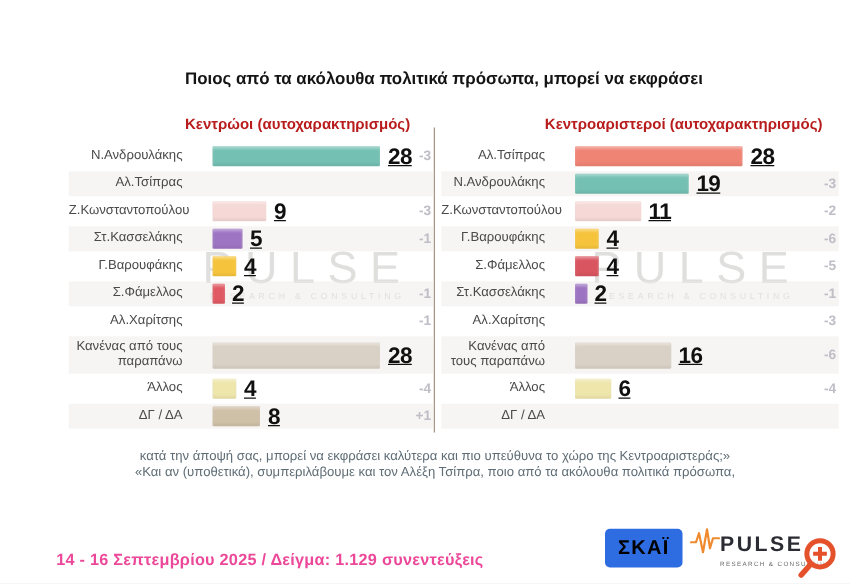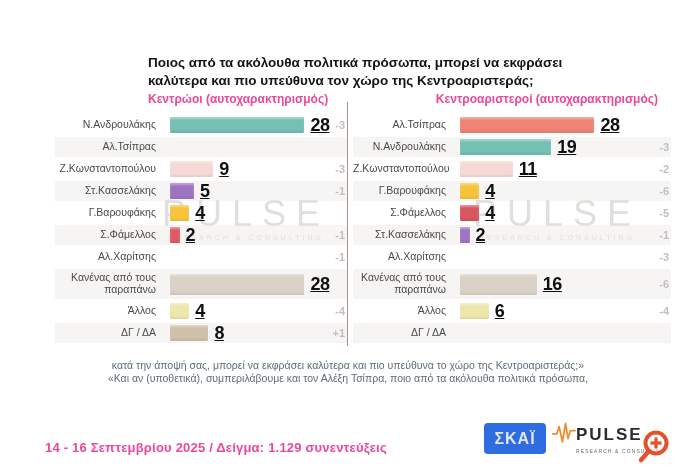--- a/index.html
+++ b/index.html
@@ -6,21 +6,21 @@
   html,body { background:#e9e9e9; }
   body { font-family:"Liberation Sans", sans-serif; }
   .stage {
     position:relative; width:680px; height:467px; background:#ffffff;
     overflow:hidden; margin:0 auto;
   }
   .title {
     position:absolute; left:148px; top:54px; width:420px;
     font-size:13.5px; font-weight:bold; color:#141414; line-height:1.3;
   }
-  .subtitle { position:absolute; top:92px; font-size:12px; color:#ec4899; font-weight:bold; }
+  .subtitle { position:absolute; top:92px; font-size:12px; color:#b91c1c; font-weight:bold; }
   .subtitle.left  { left:148px; }
   .subtitle.right { right:22px; }
   .divider {
     position:absolute; left:347px; top:102px; width:1px; height:244px;
     background:#a99486;
   }
   .panel { position:absolute; top:114px; }
   .panel.p0 { left:55px;  width:292px; }
   .panel.p1 { left:353px; width:318px; }
   .watermark {
@@ -30,21 +30,21 @@
   .watermark .wm1 { font-size:36px; letter-spacing:10px; font-weight:normal; line-height:1; }
   .watermark .wm2 { font-size:7px; letter-spacing:3px; margin-top:2px; color:rgba(150,148,146,0.38); }
   .row { position:relative; display:flex; align-items:center; height:22px; z-index:1; }
   .row.tall { height:32px; }
   .row:nth-child(odd) .stripe {
     position:absolute; left:0; right:0; top:1px; bottom:1px;
     background:rgba(238,233,229,0.45); z-index:-1;
   }
   .row-label {
     flex:0 0 auto; text-align:right; font-size:10.5px; color:#4a4a4a;
-    line-height:1.1; padding-right:14px;
+    line-height:1.1; padding-right:24px;
   }
   .p0 .row-label { width:115px; }
   .p1 .row-label { width:107px; }
   .bar-area { flex:1 1 auto; display:flex; align-items:center; position:relative; height:100%; }
   .bar {
     height:16px; border-radius:1px;
     box-shadow: inset 0 2px 2px rgba(255,255,255,0.35), inset 0 -2px 2px rgba(0,0,0,0.06);
   }
   .row.tall .bar { height:21px; }
   .val { font-size:18px; font-weight:bold; color:#101010; margin-left:6px; letter-spacing:-0.5px;text-decoration:underline; }
@@ -57,37 +57,36 @@
     font-size:10.5px; color:#5f6d76; text-align:center; line-height:1.22;
   }
   .footnote .copyright { text-align:right; padding-right:6px; margin-top:1px; }
   .footer-date {
     position:absolute; left:45px; top:440px;
     font-size:13px; font-weight:bold; color:#ec4899; letter-spacing:0.2px;
   }
   .skai-logo {
     position:absolute; left:484px; top:423px; width:62px; height:31px;
     background:#2e6ce2; border-radius:4px; display:flex; align-items:center; justify-content:center;
-    color:#e5e5e5; font-weight:bold; font-size:16px; letter-spacing:1px;
+    color:#000000; font-weight:bold; font-size:16px; letter-spacing:1px;
   }
   .pulse-logo { position:absolute; left:552px; top:420px; width:105px; height:38px; }
   .pulse-top { display:flex; align-items:center; }
   .pulse-wave { flex:0 0 auto; }
   .pulse-name { font-size:17px; font-weight:bold; color:#2b2b33; letter-spacing:2px; }
   .pulse-sub { font-size:5px; color:#6a6a6a; letter-spacing:1.1px; margin-left:24px; margin-top:-2px; white-space:nowrap; }
   .zoom-overlay { position:absolute; left:634px; top:428px; width:38px; height:36px; }
 </style>
 </head>
 <body>
 
 <div class="stage">
 
   <div class="title">
     <div>Ποιος από τα ακόλουθα πολιτικά πρόσωπα, μπορεί να εκφράσει</div>
-    <div>καλύτερα και πιο υπεύθυνα τον χώρο της Κεντροαριστεράς;</div>
   </div>
 
   <div class="subtitle left">Κεντρώοι (αυτοχαρακτηρισμός)</div>
   <div class="subtitle right">Κεντροαριστεροί (αυτοχαρακτηρισμός)</div>
 
   <div class="divider"></div>
 
   <div class="panel p0">
     <div class="watermark">
       <div class="wm1">PULSE</div>

